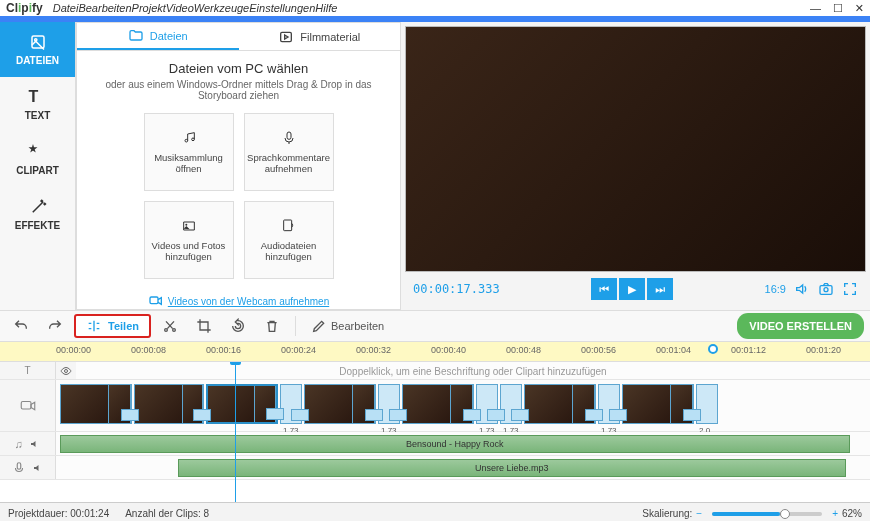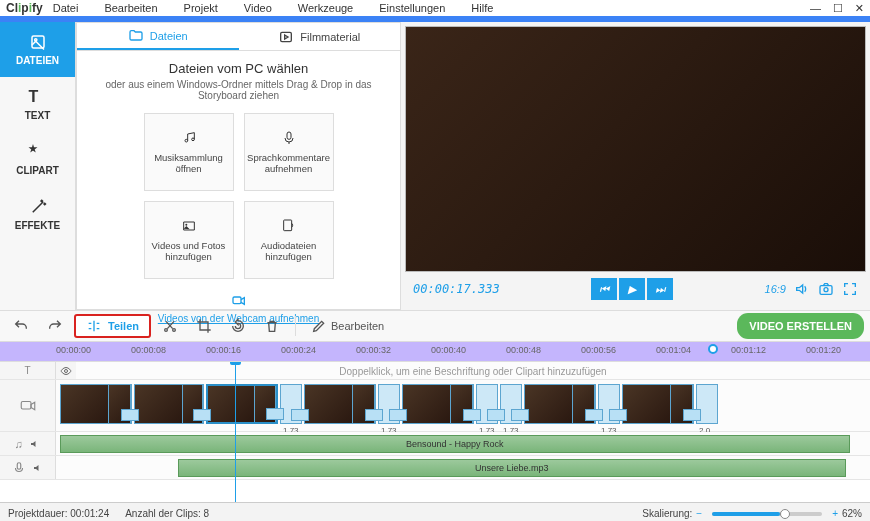--- a/index.html
+++ b/index.html
@@ -1,51 +1,51 @@
 <!DOCTYPE html>
 <html><head>
 <meta charset="utf-8">
 <style>
 * { margin:0; padding:0; box-sizing:border-box; font-family:"Segoe UI",Arial,sans-serif; }
 body { width:870px; height:521px; background:#f0f0f0; overflow:hidden; font-size:11px; color:#333; }
 .menubar { height:22px; background:#fff; display:flex; align-items:center; border-bottom:6px solid #3b82f6; padding:0 6px; }
 .logo { font-weight:bold; color:#333; margin-right:10px; font-size:12px; }
 .logo b { color:#5bb85b; }
-.menubar span.mi { margin-right:26px; color:#333; cursor:pointer; }
+.menubar span.mi { margin-right:0; color:#333; cursor:pointer;font-style:italic; }
 .winbtns { margin-left:auto; display:flex; gap:12px; color:#333; }
 .winbtns span { cursor:pointer; }
 .main { display:flex; height:288px; background:#fff; }
 .sidebar { width:76px; background:#f7f7f7; border-right:1px solid #ddd; display:flex; flex-direction:column; }
 .side-item { height:55px; display:flex; flex-direction:column; align-items:center; justify-content:center; gap:4px; cursor:pointer; font-size:10px; font-weight:bold; color:#333; }
 .side-item.active { background:#1e9fe8; color:#fff; }
 .side-item svg, .side-item .ic { width:18px; height:18px; }
 .mediapanel { width:325px; background:#fff; border:1px solid #ddd; }
 .mp-tabs { height:28px; display:flex; border-bottom:1px solid #ddd; }
 .mp-tab { flex:1; display:flex; align-items:center; justify-content:center; gap:6px; font-size:11px; color:#444; cursor:pointer; }
 .mp-tab.active { border-bottom:2px solid #1e9fe8; color:#1e9fe8; }
 .mp-body { padding:10px 12px; text-align:center; }
 .mp-title { font-size:13px; margin-bottom:3px; }
 .mp-sub { font-size:10px; color:#666; margin-bottom:12px; }
 .tiles { display:flex; gap:10px; justify-content:center; margin-bottom:10px; }
 .tile { width:90px; height:78px; border:1px solid #ddd; background:#fafafa; display:flex; flex-direction:column; align-items:center; justify-content:center; gap:6px; font-size:9.5px; color:#444; cursor:pointer; text-align:center; padding:4px; }
-.webcam-link { color:#1e9fe8; text-decoration:underline; font-size:10px; cursor:pointer; display:inline-flex; align-items:center; gap:4px; margin-top:4px;flex-direction:column; }
+.webcam-link { color:#1e9fe8; text-decoration:underline; font-size:10px; cursor:pointer; display:inline-flex; align-items:center; gap:4px; margin-top:4px; }
 .preview-area { flex:1; background:#f4f4f4; padding:4px; display:flex; flex-direction:column; }
 .preview-video { flex:1; background:#2a1a10; border:1px solid #bbb; position:relative; overflow:hidden; }
 .preview-video::before { content:""; position:absolute; inset:0; background:linear-gradient(135deg,#3a2518 0%,#1a0e08 100%); }
-.preview-controls { height:34px; display:flex; align-items:center; padding:0 8px; gap:16px;font-style:italic; }
+.preview-controls { height:34px; display:flex; align-items:center; padding:0 8px; gap:16px; }
 .tc { color:#1e9fe8; font-size:12px; font-family:monospace; }
 .play-btns { margin-left:auto; margin-right:auto; display:flex; gap:2px; }
 .pb { width:26px; height:22px; background:#1e9fe8; color:#fff; display:flex; align-items:center; justify-content:center; cursor:pointer; }
 .right-ctrls { display:flex; align-items:center; gap:8px; color:#1e9fe8; }
 .right-ctrls svg { cursor:pointer; }
 .toolbar { height:32px; background:#f8f8f8; border-top:1px solid #ddd; border-bottom:1px solid #ddd; display:flex; align-items:center; padding:0 6px; gap:4px; }
 .tb-btn { height:24px; min-width:26px; border:1px solid transparent; border-radius:3px; display:flex; align-items:center; justify-content:center; padding:0 6px; cursor:pointer; color:#555; gap:4px; font-size:11px; }
 .tb-split { border:2px solid #d9221f; border-radius:3px; background:#fff; color:#1e9fe8; font-weight:bold; gap:6px; padding:0 10px; }
 .create-btn { margin-left:auto; background:#5bb85b; color:#fff; font-weight:bold; padding:0 12px; height:26px; display:flex; align-items:center; border-radius:11px; cursor:pointer; font-size:11px; }
-.ruler { height:20px; background:#c4b5fd; border-bottom:1px solid #ddd; display:flex; position:relative; padding-left:56px; font-size:9px; color:#666; }
+.ruler { height:20px; background:#fef9c3; border-bottom:1px solid #ddd; display:flex; position:relative; padding-left:56px; font-size:9px; color:#666; }
 .ruler span { position:absolute; top:3px; }
 .timeline { height:140px; background:#fff; overflow:hidden; position:relative; }
 .tl-row { height:auto; display:flex; border-bottom:1px solid #e5e5e5; }
 .tl-head { width:56px; background:#f5f5f5; border-right:1px solid #ddd; display:flex; align-items:center; justify-content:center; gap:6px; color:#888; flex-shrink:0; }
 .tl-body { flex:1; position:relative; background:#fcfcfc; }
 .caption-hint { text-align:center; color:#999; font-size:10px; padding:4px 0; }
 .clip-strip { height:48px; display:flex; align-items:center; gap:2px; padding:2px 4px; }
 .clip { height:40px; background:#a8d8f0; border:1px solid #5ca5d0; display:flex; position:relative; }
 .clip.img { width:22px; background:#cde8f7; }
 .clip .trans { position:absolute; right:-8px; bottom:2px; width:18px; height:12px; background:#b8e0f5; border:1px solid #5ca5d0; z-index:2; }

